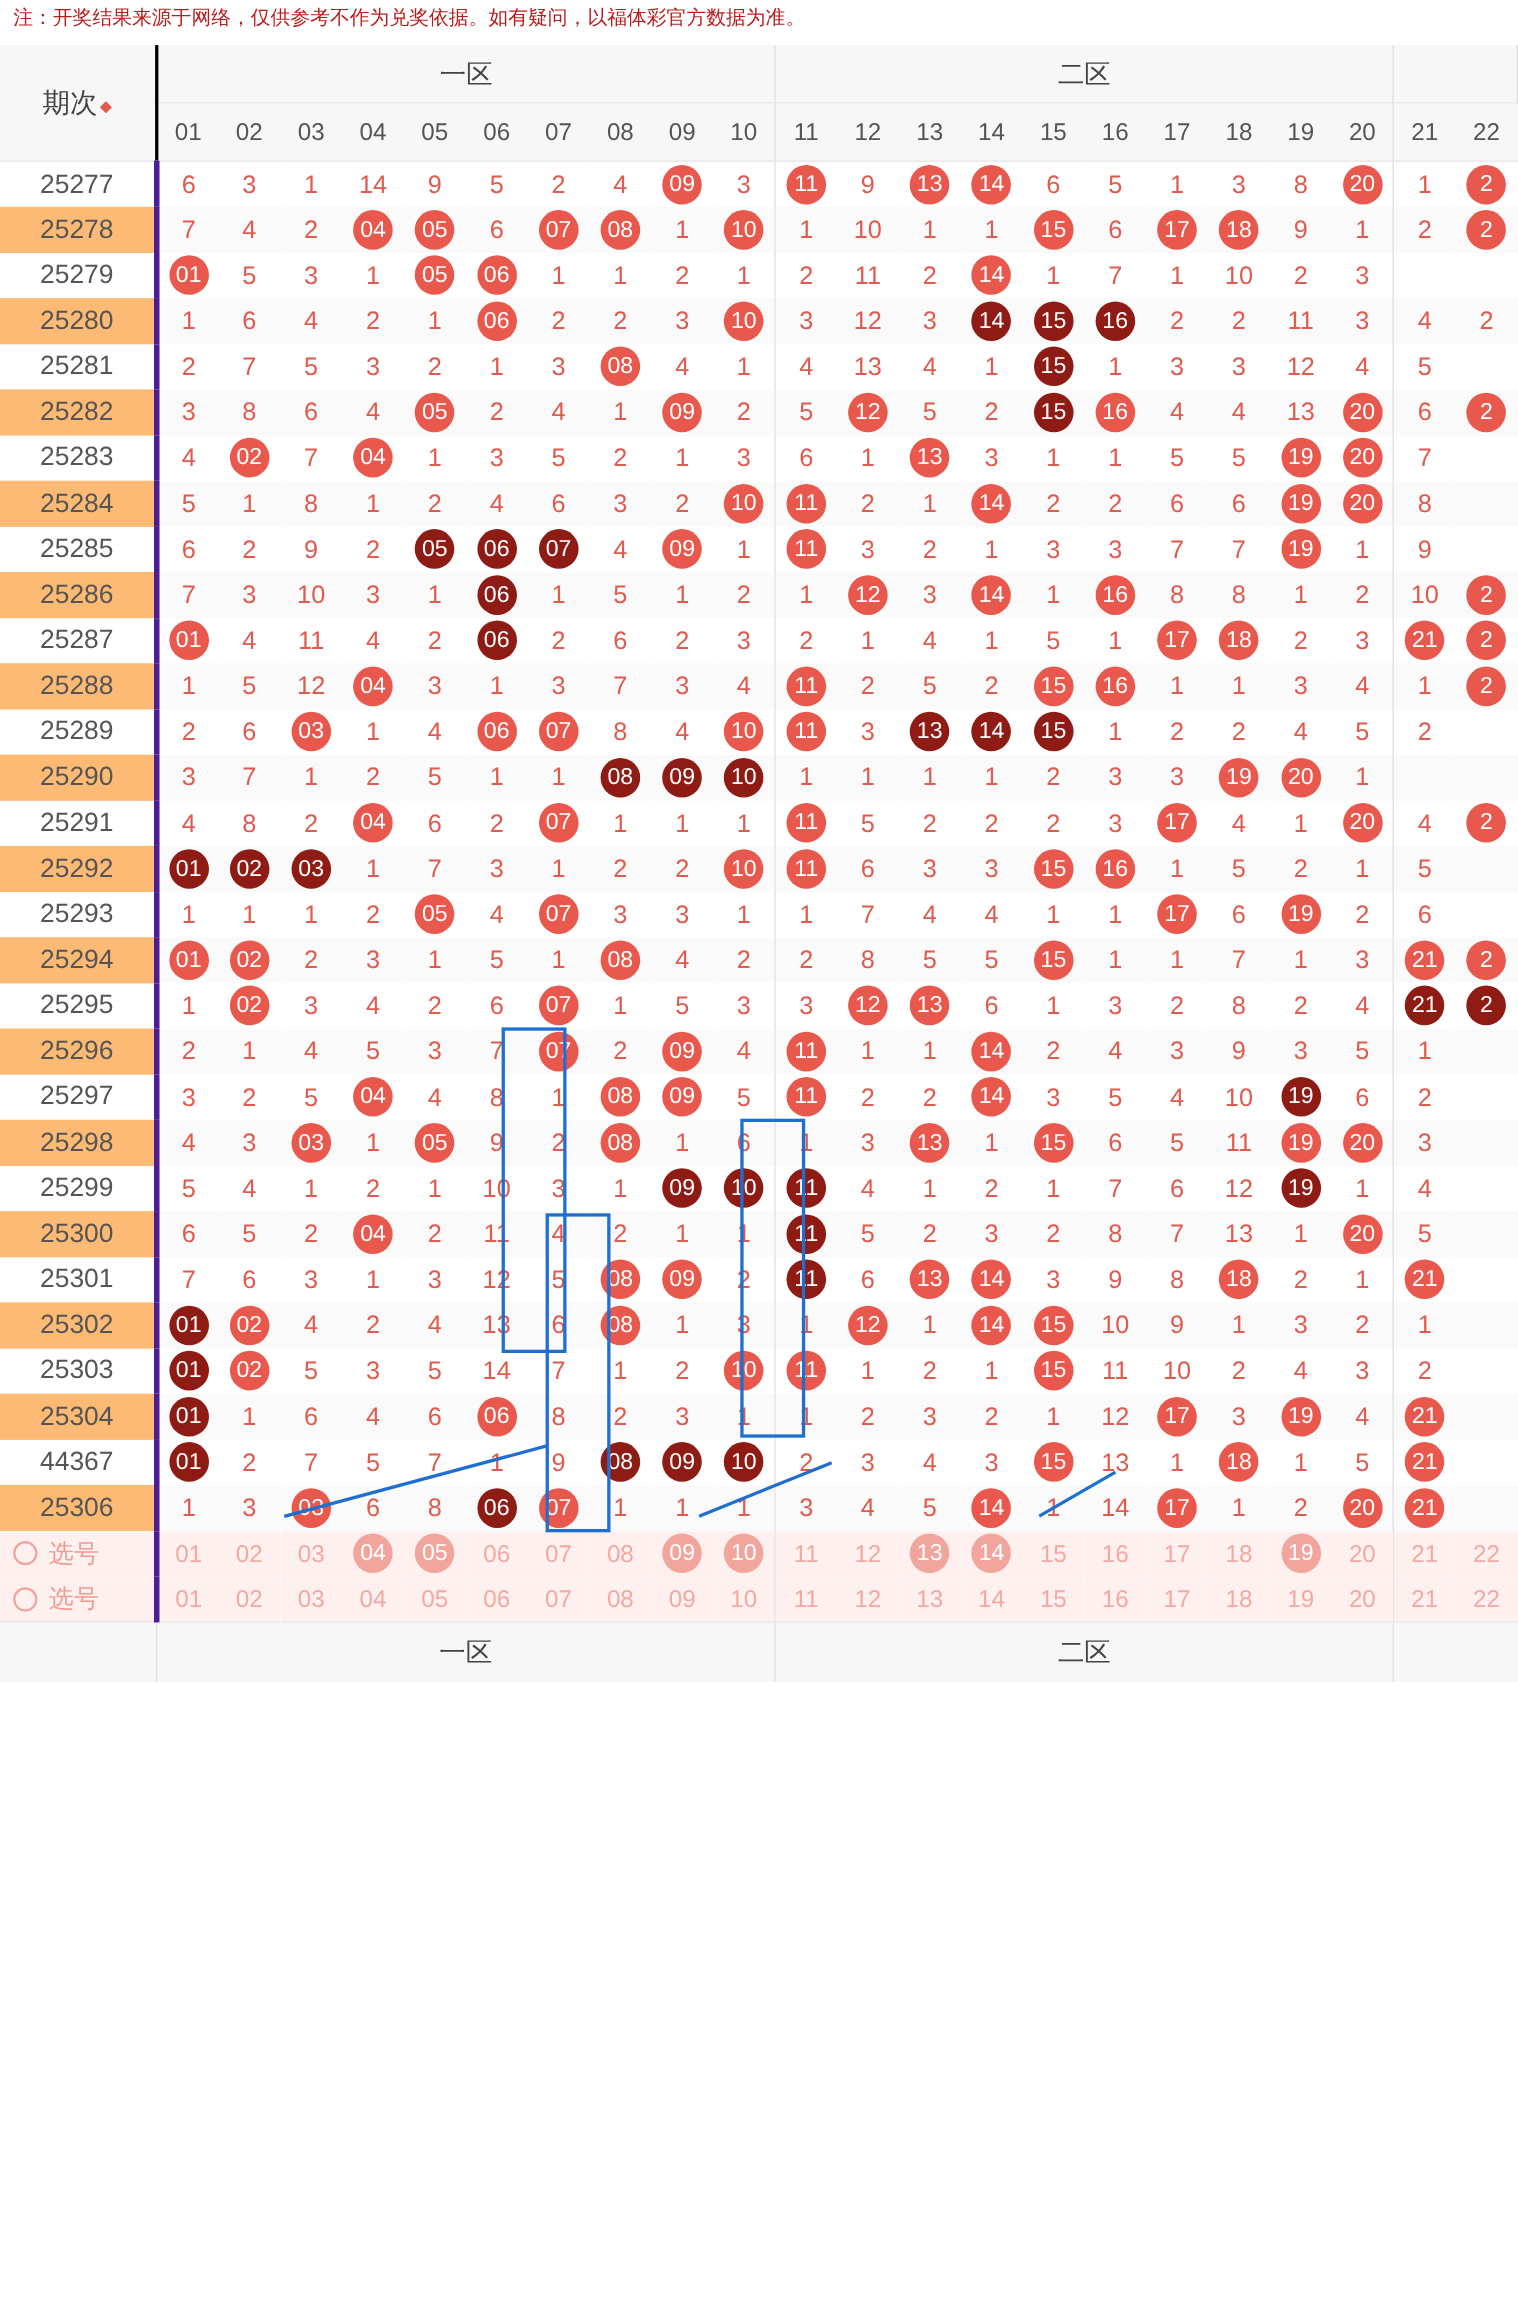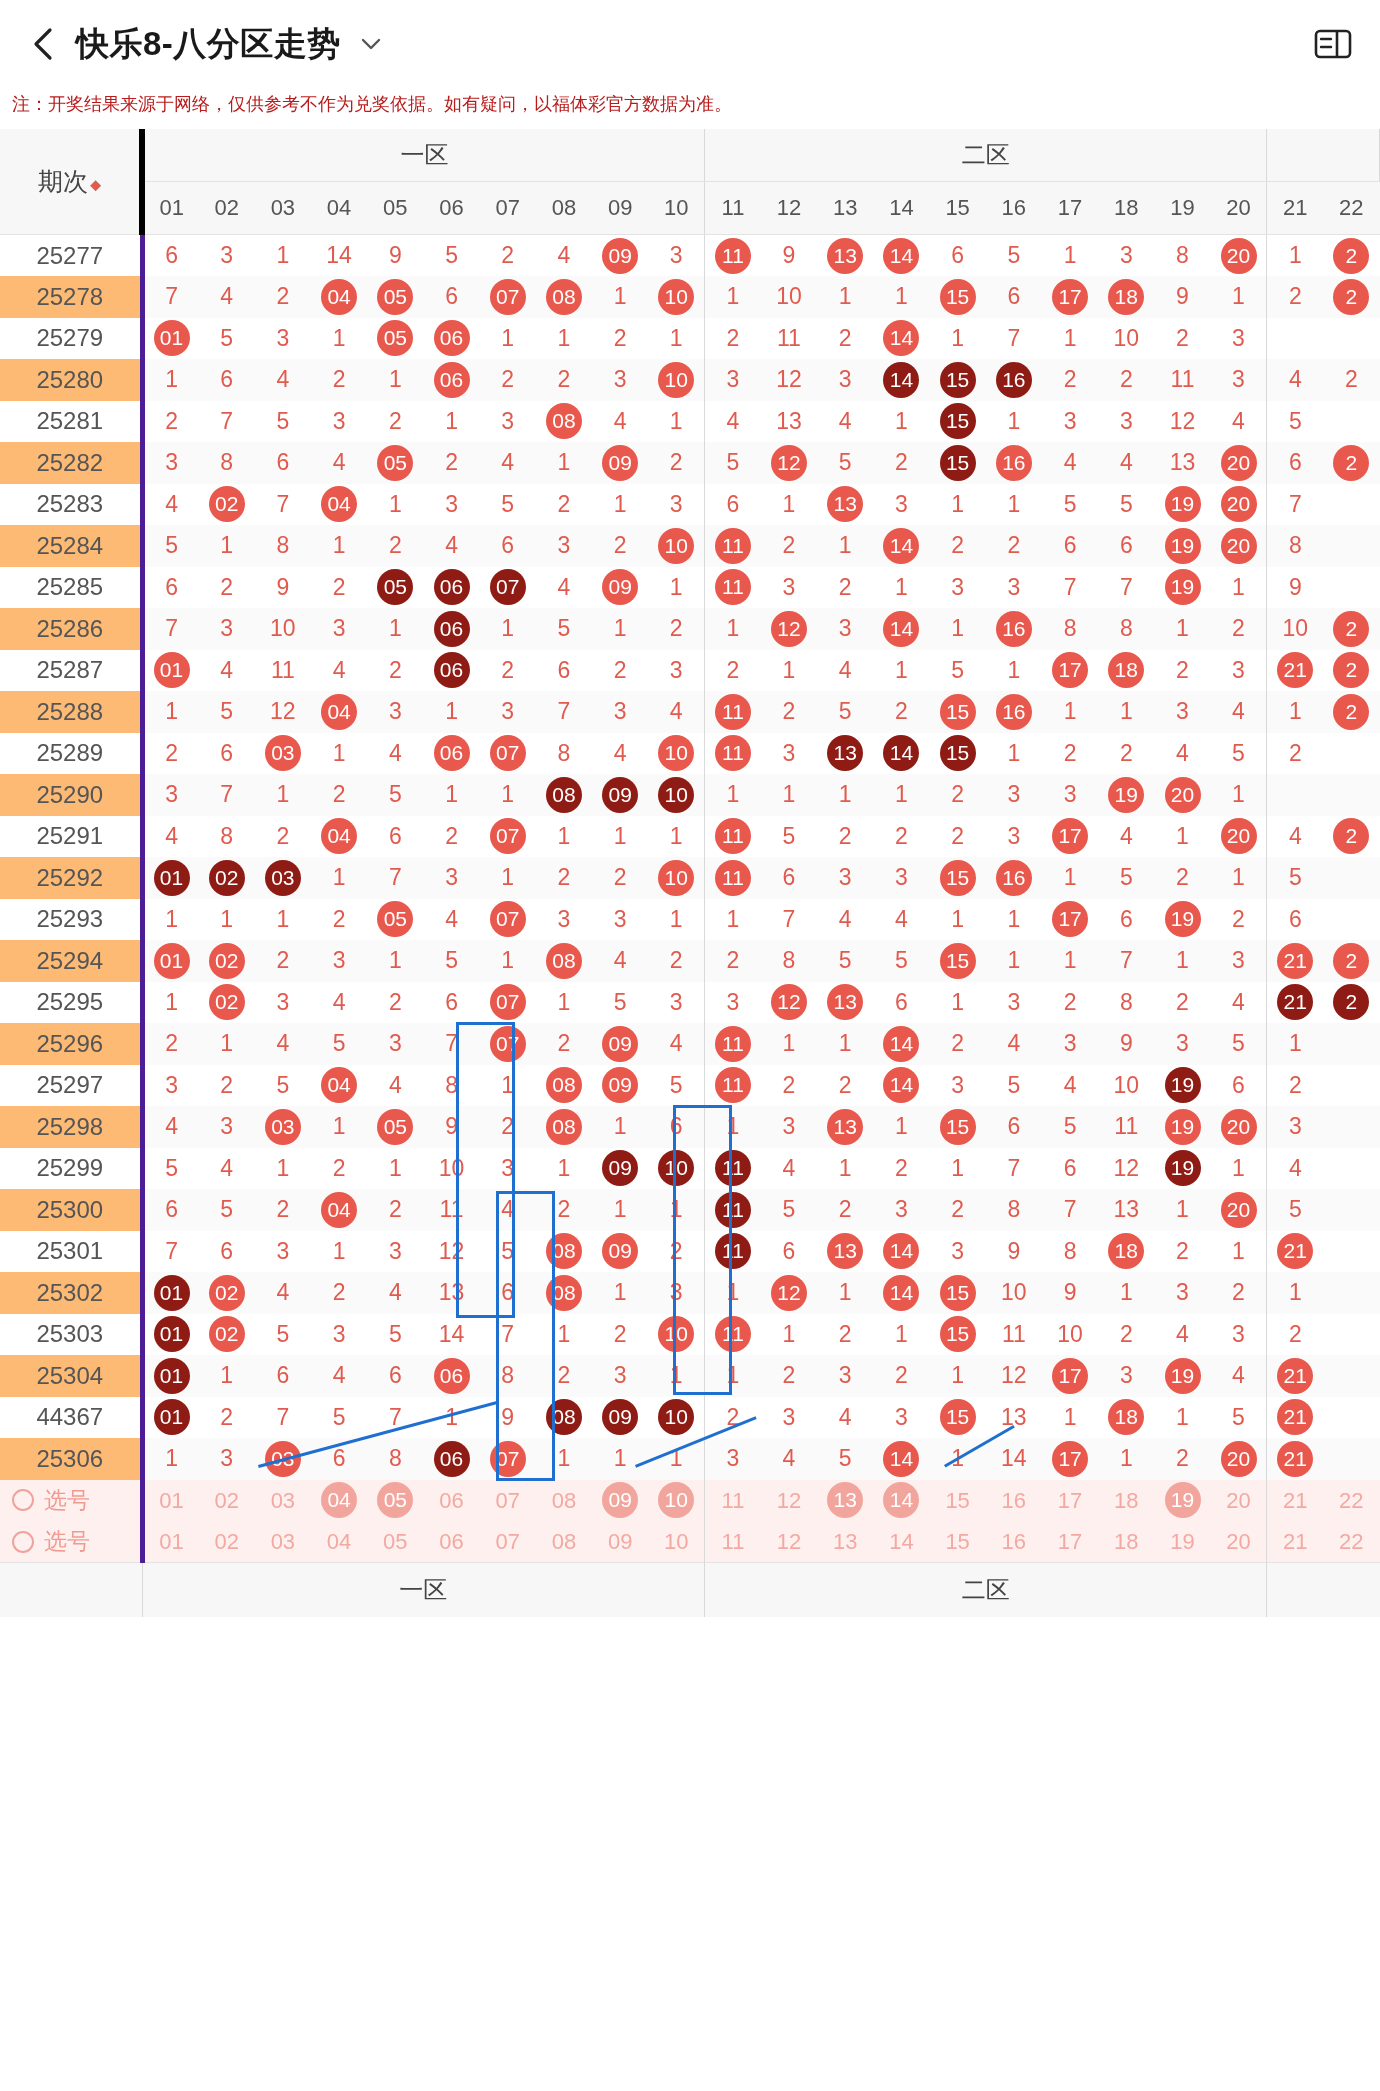--- a/index.html
+++ b/index.html
@@ -86,21 +86,21 @@
     height:52px;
     font-size:24px;
     color:#444;
     border-left:1px solid #d9d9d9;
     border-right:1px solid #d9d9d9;
   }
   .period-head{
     height:104px;
     font-size:25px;
     color:#444;
-    border-right:6px solid #000000;
+    border-right:3px solid #000000;
     background:#f7f7f7;
   }
   .period-head .sortmark{
     color:#e05a4e;
     font-size:16px;
     margin-left:2px;
   }
   .colnum-head{
     height:52px;
     font-size:22px;
@@ -182,42 +182,20 @@
   .bottom-strip{
     height:14px;
     background:#ffffff;
   }
 </style>
 </head>
 <body>
 
 <div class="page">
 
-  <div class="header">
-    <div class="back-icon">
-      <svg width="26" height="34" viewBox="0 0 26 34" fill="none">
-        <path d="M20 3 L6 17 L20 31" stroke="#222" stroke-width="3.2" stroke-linecap="round" stroke-linejoin="round"></path>
-      </svg>
-    </div>
-    <div class="title">快乐8-八分区走势</div>
-    <div class="title-caret">
-      <svg width="28" height="28" viewBox="0 0 28 28" fill="none">
-        <path d="M6 10 L14 18 L22 10" stroke="#555" stroke-width="2.4" stroke-linecap="round" stroke-linejoin="round"></path>
-      </svg>
-    </div>
-    <div class="header-spacer"></div>
-    <div class="doc-icon">
-      <svg width="40" height="36" viewBox="0 0 40 36" fill="none">
-        <rect x="3" y="5" width="34" height="26" rx="4" stroke="#222" stroke-width="2.6"></rect>
-        <line x1="24" y1="5" x2="24" y2="31" stroke="#222" stroke-width="2.6"></line>
-        <line x1="8" y1="13" x2="18" y2="13" stroke="#222" stroke-width="2.4" stroke-linecap="round"></line>
-        <line x1="8" y1="21" x2="18" y2="21" stroke="#222" stroke-width="2.4" stroke-linecap="round"></line>
-      </svg>
-    </div>
-  </div>
 
   <div class="note">注：开奖结果来源于网络，仅供参考不作为兑奖依据。如有疑问，以福体彩官方数据为准。</div>
 
   <div class="table-wrap">
     <table class="grid" id="grid">
       <colgroup id="cols">
           <col class="col-period">
           <col class="num-col">
           <col class="num-col">
           <col class="num-col">

